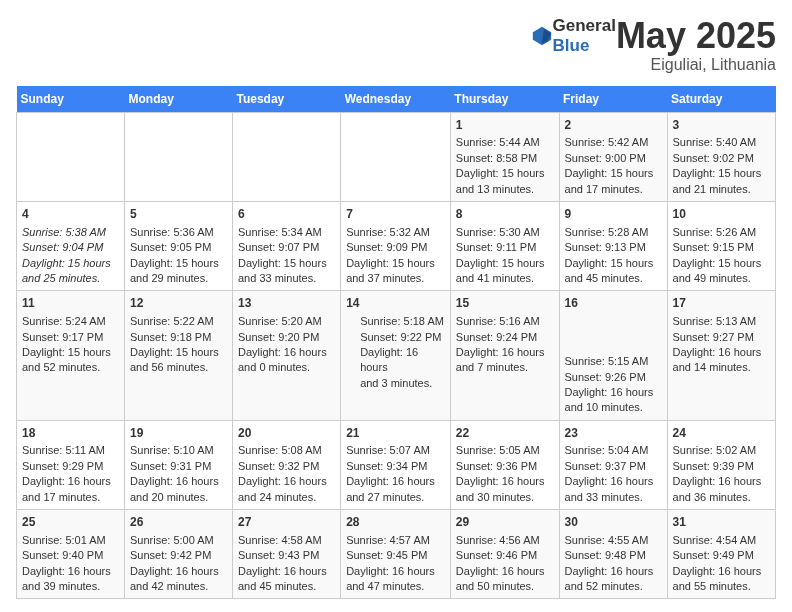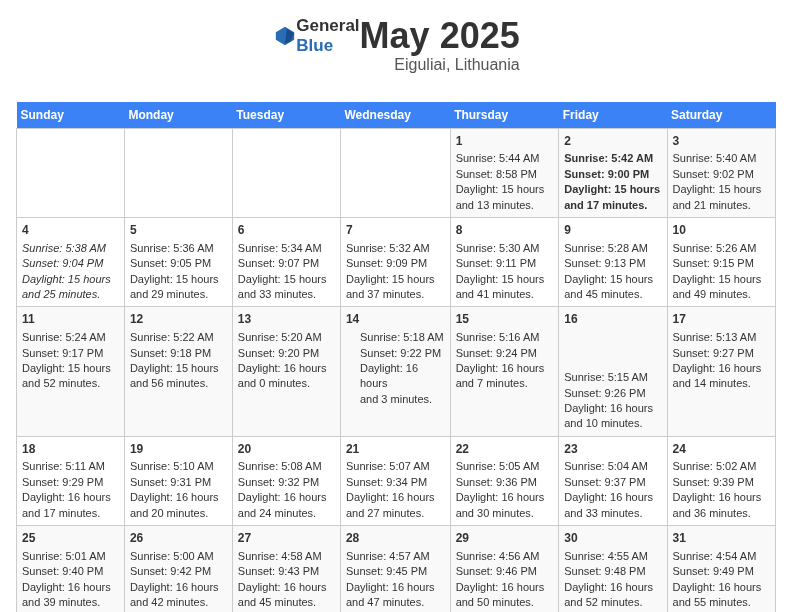--- a/index.html
+++ b/index.html
@@ -5,23 +5,23 @@
     * { box-sizing: border-box; margin: 0; padding: 0; }
     body {
       font-family: Arial, sans-serif;
       background: #fff;
       width: 792px;
       min-height: 612px;
       padding: 16px;
     }
     .header {
       display: flex;
-      justify-content: center;
+      justify-content: flex-end;
       align-items: flex-start;
-      margin-bottom: 28px;
+      margin-bottom: 12px;
     }
     .logo {
       display: flex;
       align-items: center;
     }
     .logo-icon {
       width: 22px;
       height: 22px;
       margin-left: 2px;
     }
@@ -121,21 +121,21 @@
         <td class="empty-cell"></td>
         <td>
           <span class="day-num">1</span>
           <div class="day-info" style="white-space: pre-line;">Sunrise: 5:44 AM
 Sunset: 8:58 PM
 Daylight: 15 hours
 and 13 minutes.</div>
         </td>
         <td>
           <span class="day-num">2</span>
-          <div class="day-info" style="white-space: pre-line; font-weight: bold;">Sunrise: 5:42 AM
+          <div class="day-info" style="white-space: pre-line;">Sunrise: 5:42 AM
 Sunset: 9:00 PM
 Daylight: 15 hours
 and 17 minutes.</div>
         </td>
         <td>
           <span class="day-num">3</span>
           <div class="day-info" style="white-space: pre-line;">Sunrise: 5:40 AM
 Sunset: 9:02 PM
 Daylight: 15 hours
 and 21 minutes.</div>

